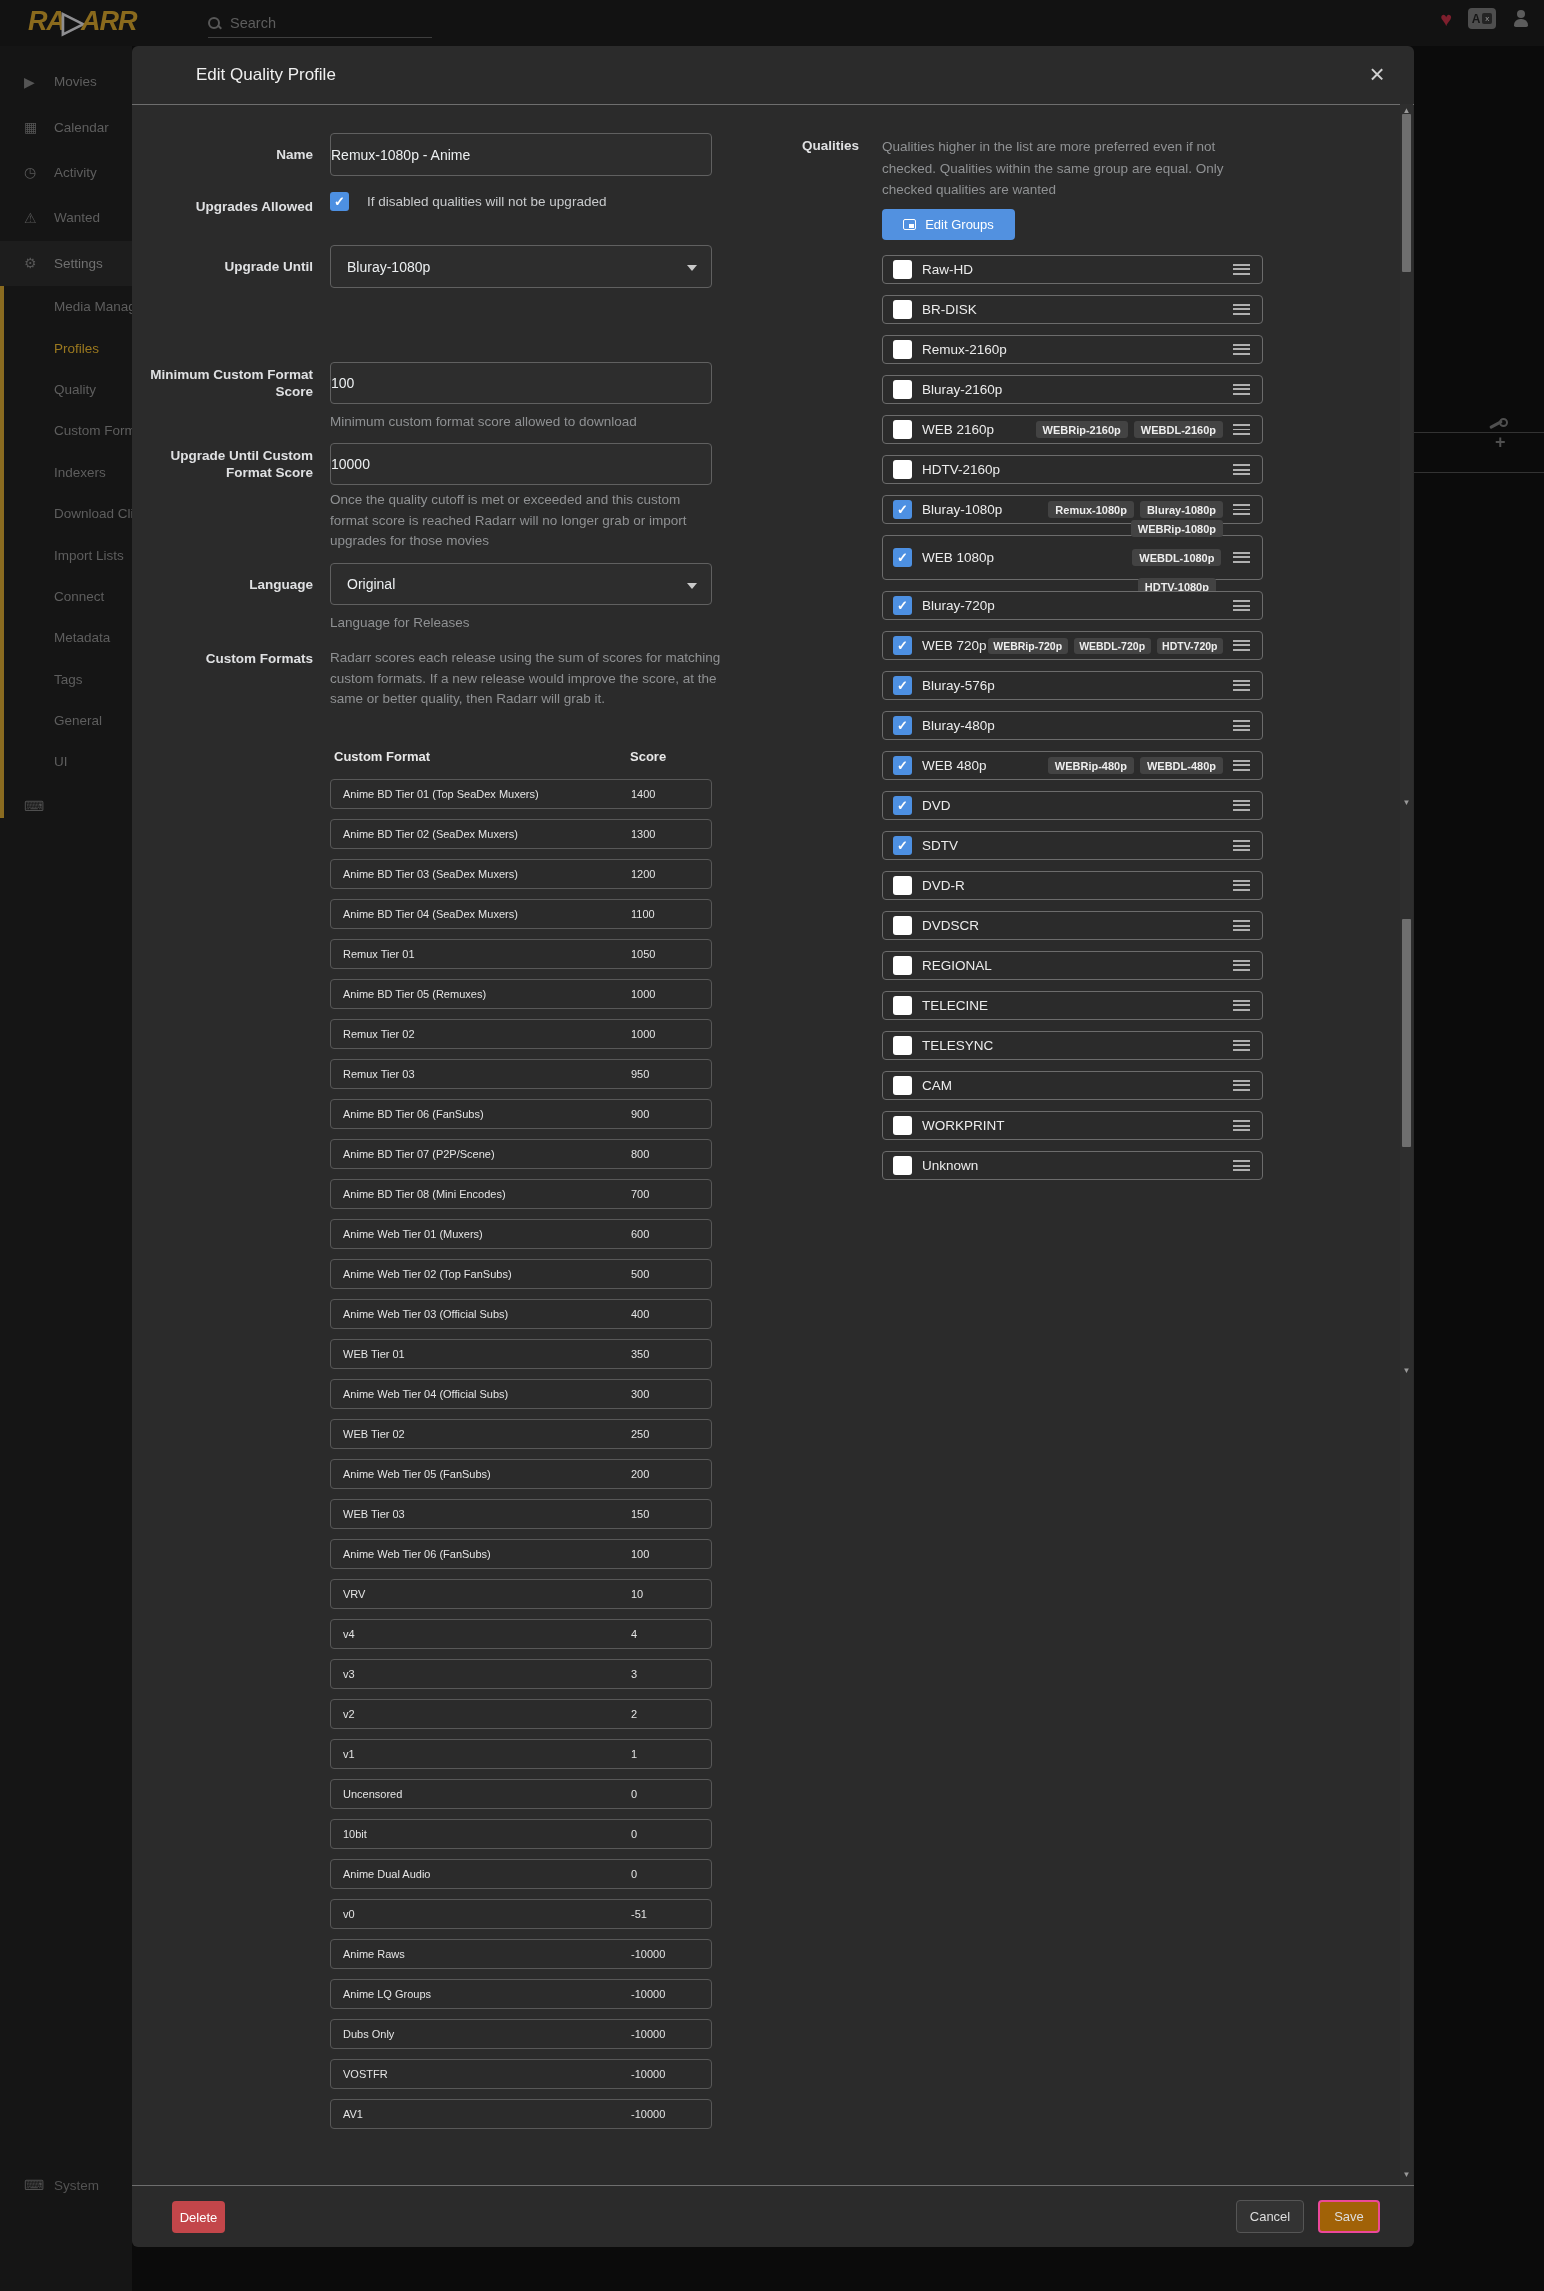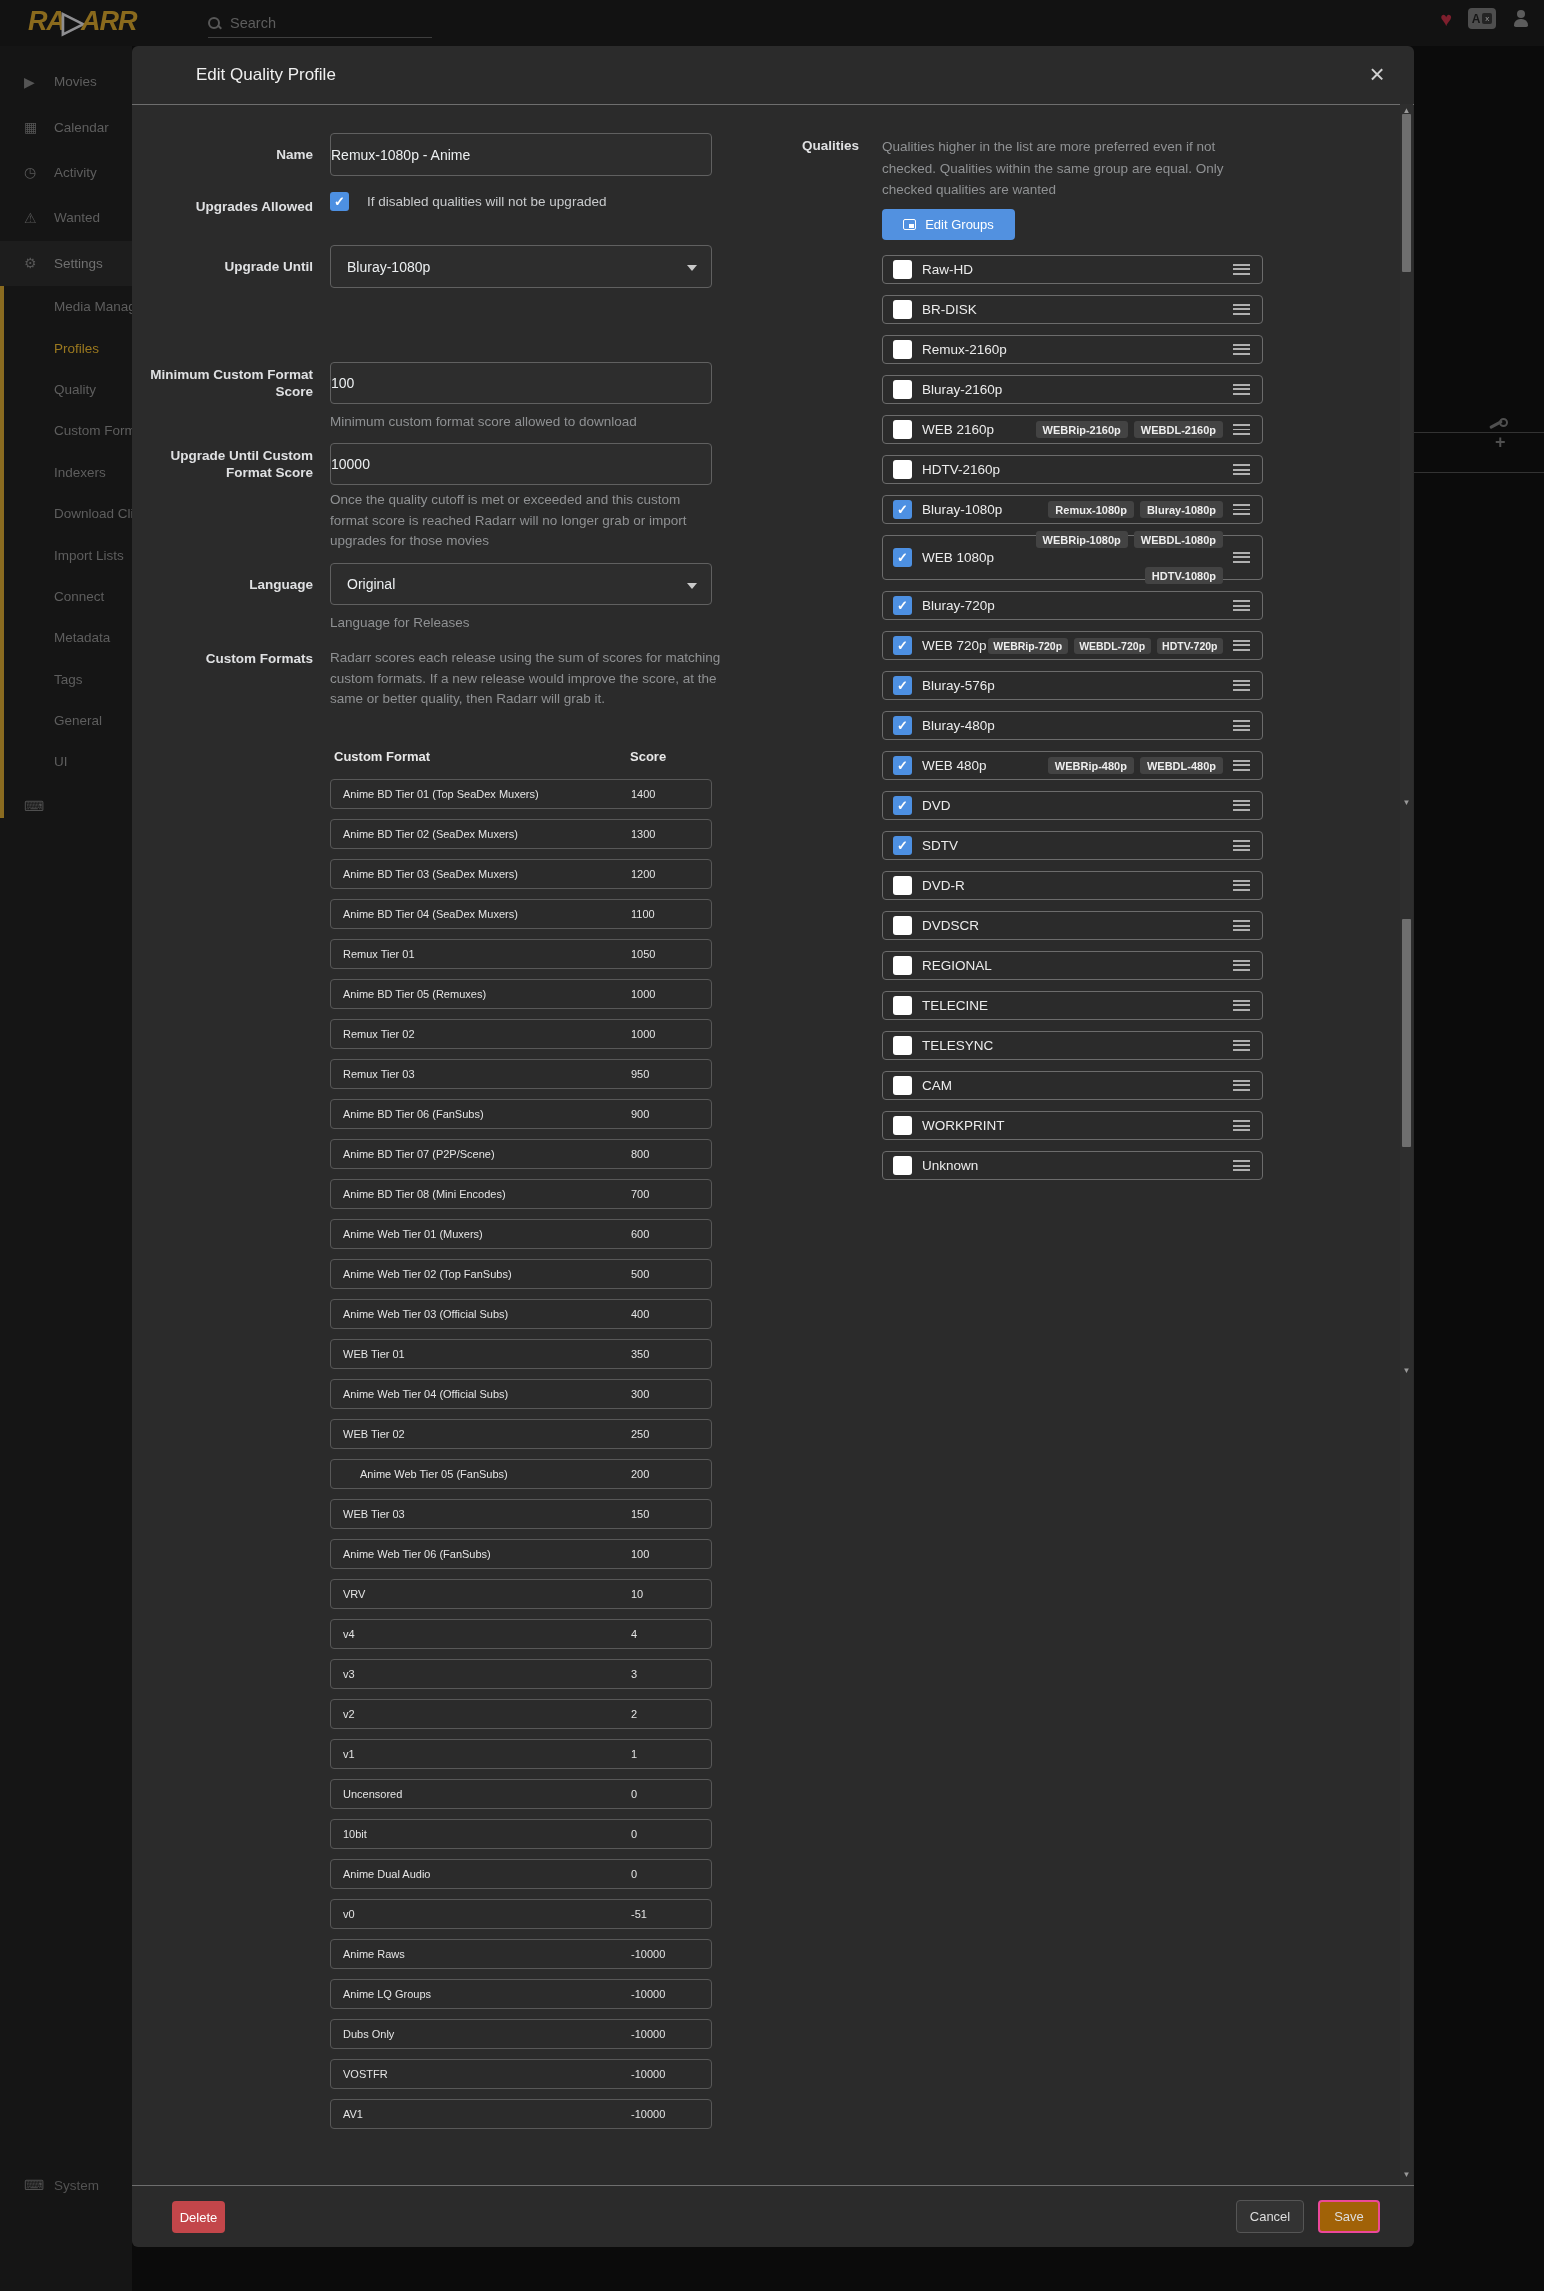--- a/index.html
+++ b/index.html
@@ -77,21 +77,21 @@
   .q-help { position:absolute; left:750px; top:90px; width:378px; color:#8f9193; font-size:13.5px; line-height:21.5px; }
   .edit-groups { position:absolute; left:750px; top:163px; width:133px; height:31px; background:#5291e0; border:none; border-radius:4px; color:#fff; font-size:13px; display:flex; align-items:center; justify-content:center; gap:9px; cursor:pointer; font-family:"Liberation Sans", sans-serif; }
   .eg-icon { position:relative; width:13px; height:11px; border:1px solid #fff; border-radius:2px; }
   .eg-icon::after { content:""; position:absolute; right:1px; bottom:1px; width:5px; height:4px; background:#fff; }
   .q-list { position:absolute; left:750px; top:209px; width:381px; display:flex; flex-direction:column; gap:11px; }
   .q-item { position:relative; height:29px; border:1px solid #6c6c6c; border-radius:4px; display:flex; align-items:center; background:#2b2b2b; }
   .q-item.tall { height:45px; }
   .q-item .cb { margin-left:10px; }
   .q-item .q-name { margin-left:10px; color:#ececec; font-size:13.5px; white-space:nowrap; }
   .badges { margin-left:auto; margin-right:10px; display:flex; gap:6px; justify-content:flex-end; align-items:center; }
-  .q-item.tall .badges { max-width:212px; flex-wrap:wrap; row-gap:19px; }
+  .q-item.tall .badges { max-width:212px; flex-wrap:wrap; row-gap:12px;flex-direction:column; }
   .badge { background:#434343; color:#ededed; font-size:11px; font-weight:bold; padding:2.5px 7px; border-radius:3px; white-space:nowrap; }
   .q-item.compact .badge { font-size:10.5px; padding:2px 5.5px; }
   .drag { width:17px; height:11px; margin-right:12px; flex:0 0 17px; background:linear-gradient(#b0b0b0 0 2px, transparent 2px 4.5px, #b0b0b0 4.5px 6.5px, transparent 6.5px 9px, #b0b0b0 9px 11px); }
 
   
   .m-scroll { position:absolute; left:1268px; top:58px; width:13px; height:2081px; background:#2e2e2e; }
   .m-thumb { position:absolute; left:2px; width:9px; background:#6f6f6f; border-radius:1px; }
   .m-arrow { position:absolute; left:2px; width:9px; color:#9a9a9a; font-size:8px; text-align:center; }
 
   
@@ -304,21 +304,21 @@
         <span class="cf-score">350</span>
       </div>
       <div class="cf-row" style="top: 1333px;">
         <span class="cf-name">Anime Web Tier 04 (Official Subs)</span>
         <span class="cf-score">300</span>
       </div>
       <div class="cf-row" style="top: 1373px;">
         <span class="cf-name">WEB Tier 02</span>
         <span class="cf-score">250</span>
       </div>
-      <div class="cf-row" style="top: 1413px; padding-left: 17px;">
+      <div class="cf-row" style="top: 1413px;">
         <span class="cf-name">Anime Web Tier 05 (FanSubs)</span>
         <span class="cf-score">200</span>
       </div>
       <div class="cf-row" style="top: 1453px;">
         <span class="cf-name">WEB Tier 03</span>
         <span class="cf-score">150</span>
       </div>
       <div class="cf-row" style="top: 1493px;">
         <span class="cf-name">Anime Web Tier 06 (FanSubs)</span>
         <span class="cf-score">100</span>

